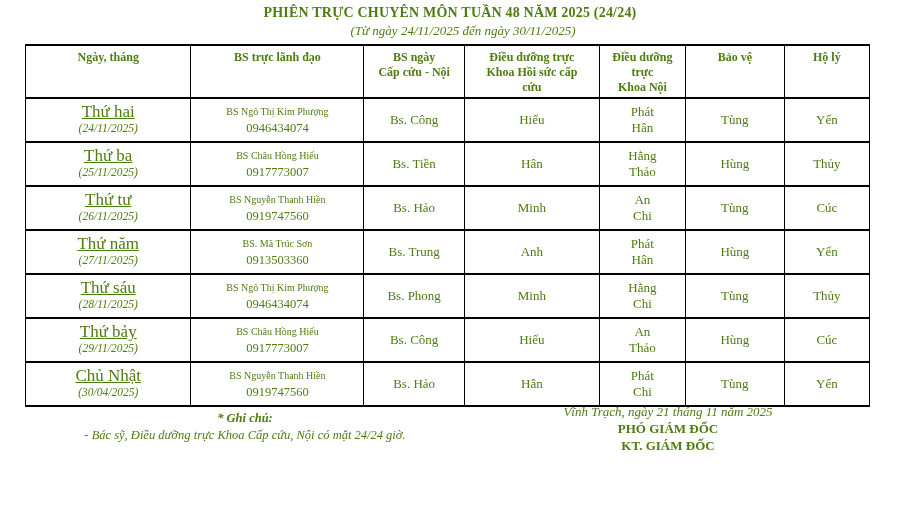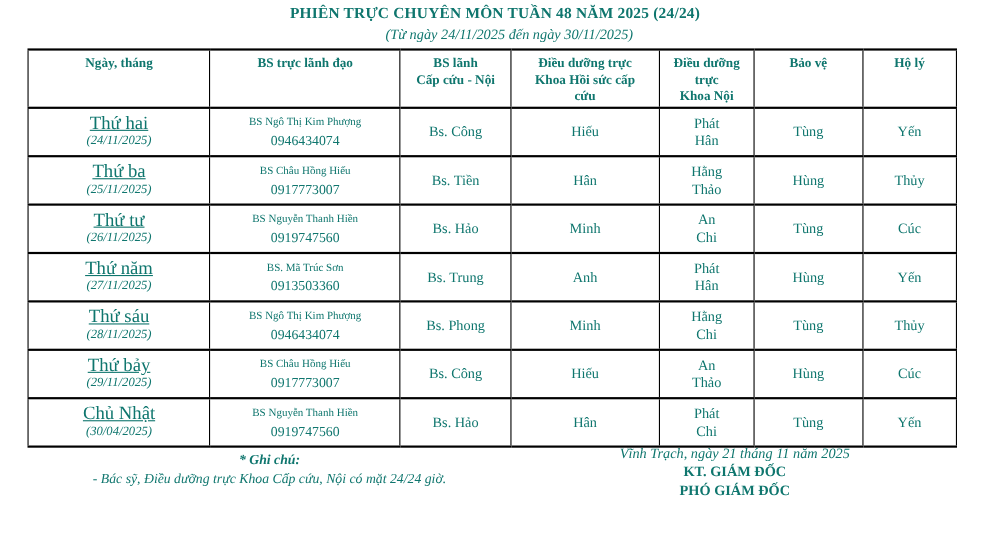--- a/index.html
+++ b/index.html
@@ -1,18 +1,18 @@
 <!DOCTYPE html>
 <html><head>
 <meta charset="utf-8">
 <style>
   html,body { margin:0; padding:0; background:#fff; }
   .page {
     position:relative; width:900px; height:506px; background:#ffffff;
-    font-family:"Liberation Serif", serif; color:#0f766e; overflow:hidden;
+    font-family:"Liberation Serif", serif; color:#4d7c0f; overflow:hidden;
   }
   .doc-title {
     position:absolute; top:5px; left:0; width:100%;
     text-align:center; font-weight:bold; font-size:14px; letter-spacing:0.2px;
   }
   .doc-subtitle {
     position:absolute; top:23px; left:13px; width:100%;
     text-align:center; font-style:italic; font-size:13px;
   }
   table.duty {
@@ -66,21 +66,21 @@
         <col style="width:11.9%">
       <col style="width:16.0%">
         <col style="width:10.2%">
         <col style="width:11.7%">
         <col style="width:10.1%">
     </colgroup>
     <tbody>
         <tr class="header-row">
       <th>Ngày, tháng</th>
       <th>BS trực lãnh đạo</th>
-      <th>BS lãnh
+      <th>BS ngày
 Cấp cứu - Nội</th>
       <th>Điều dưỡng trực
 Khoa Hồi sức cấp
 cứu</th>
       <th>Điều dưỡng
 trực
 Khoa Nội</th>
       <th>Bảo vệ</th>
       <th>Hộ lý</th>
     </tr>
@@ -206,17 +206,17 @@
   </tbody>
     </table>
 
   <div class="notes-block">
     <div class="notes-heading">* Ghi chú:</div>
     <div class="notes-line">- Bác sỹ, Điều dưỡng trực Khoa Cấp cứu, Nội có mặt 24/24 giờ.</div>
   </div>
 
   <div class="signature-block">
     <div class="sig-place">Vĩnh Trạch, ngày 21 tháng 11 năm 2025</div>
+    <div class="sig-title">PHÓ GIÁM ĐỐC</div>
     <div class="sig-title">KT. GIÁM ĐỐC</div>
-    <div class="sig-title">PHÓ GIÁM ĐỐC</div>
   </div>
 
 </div>
 
 </body></html>

